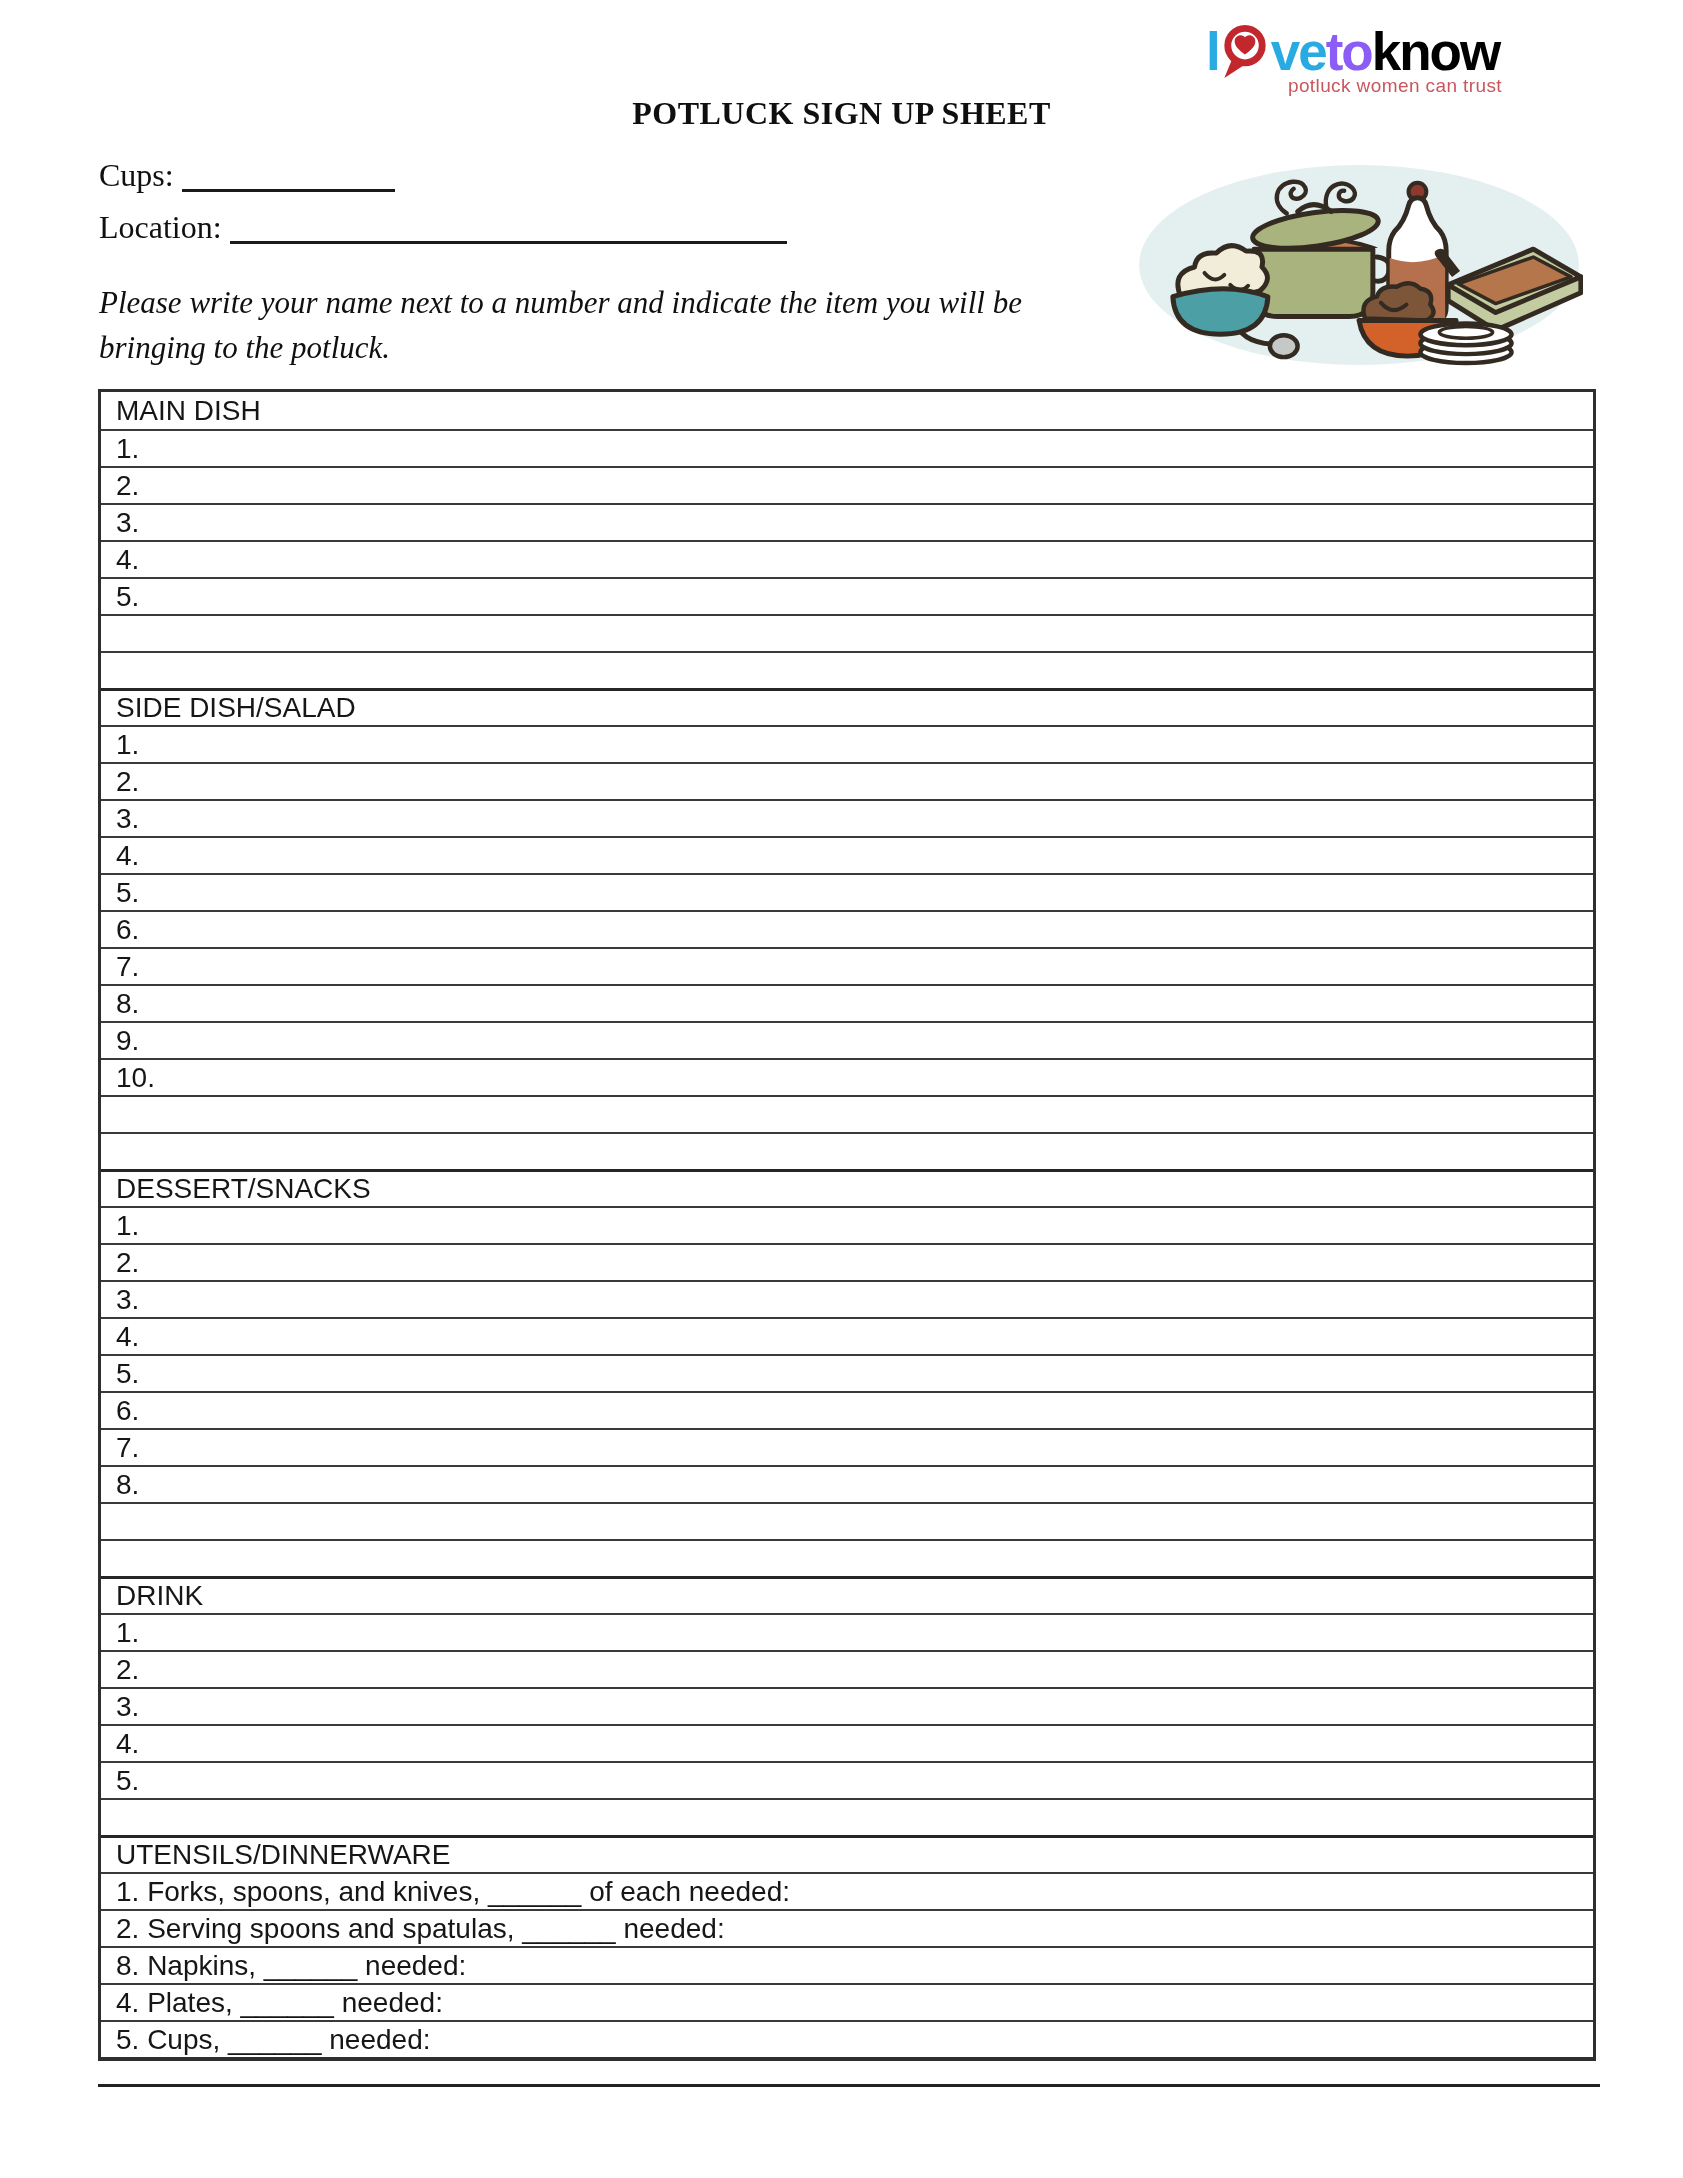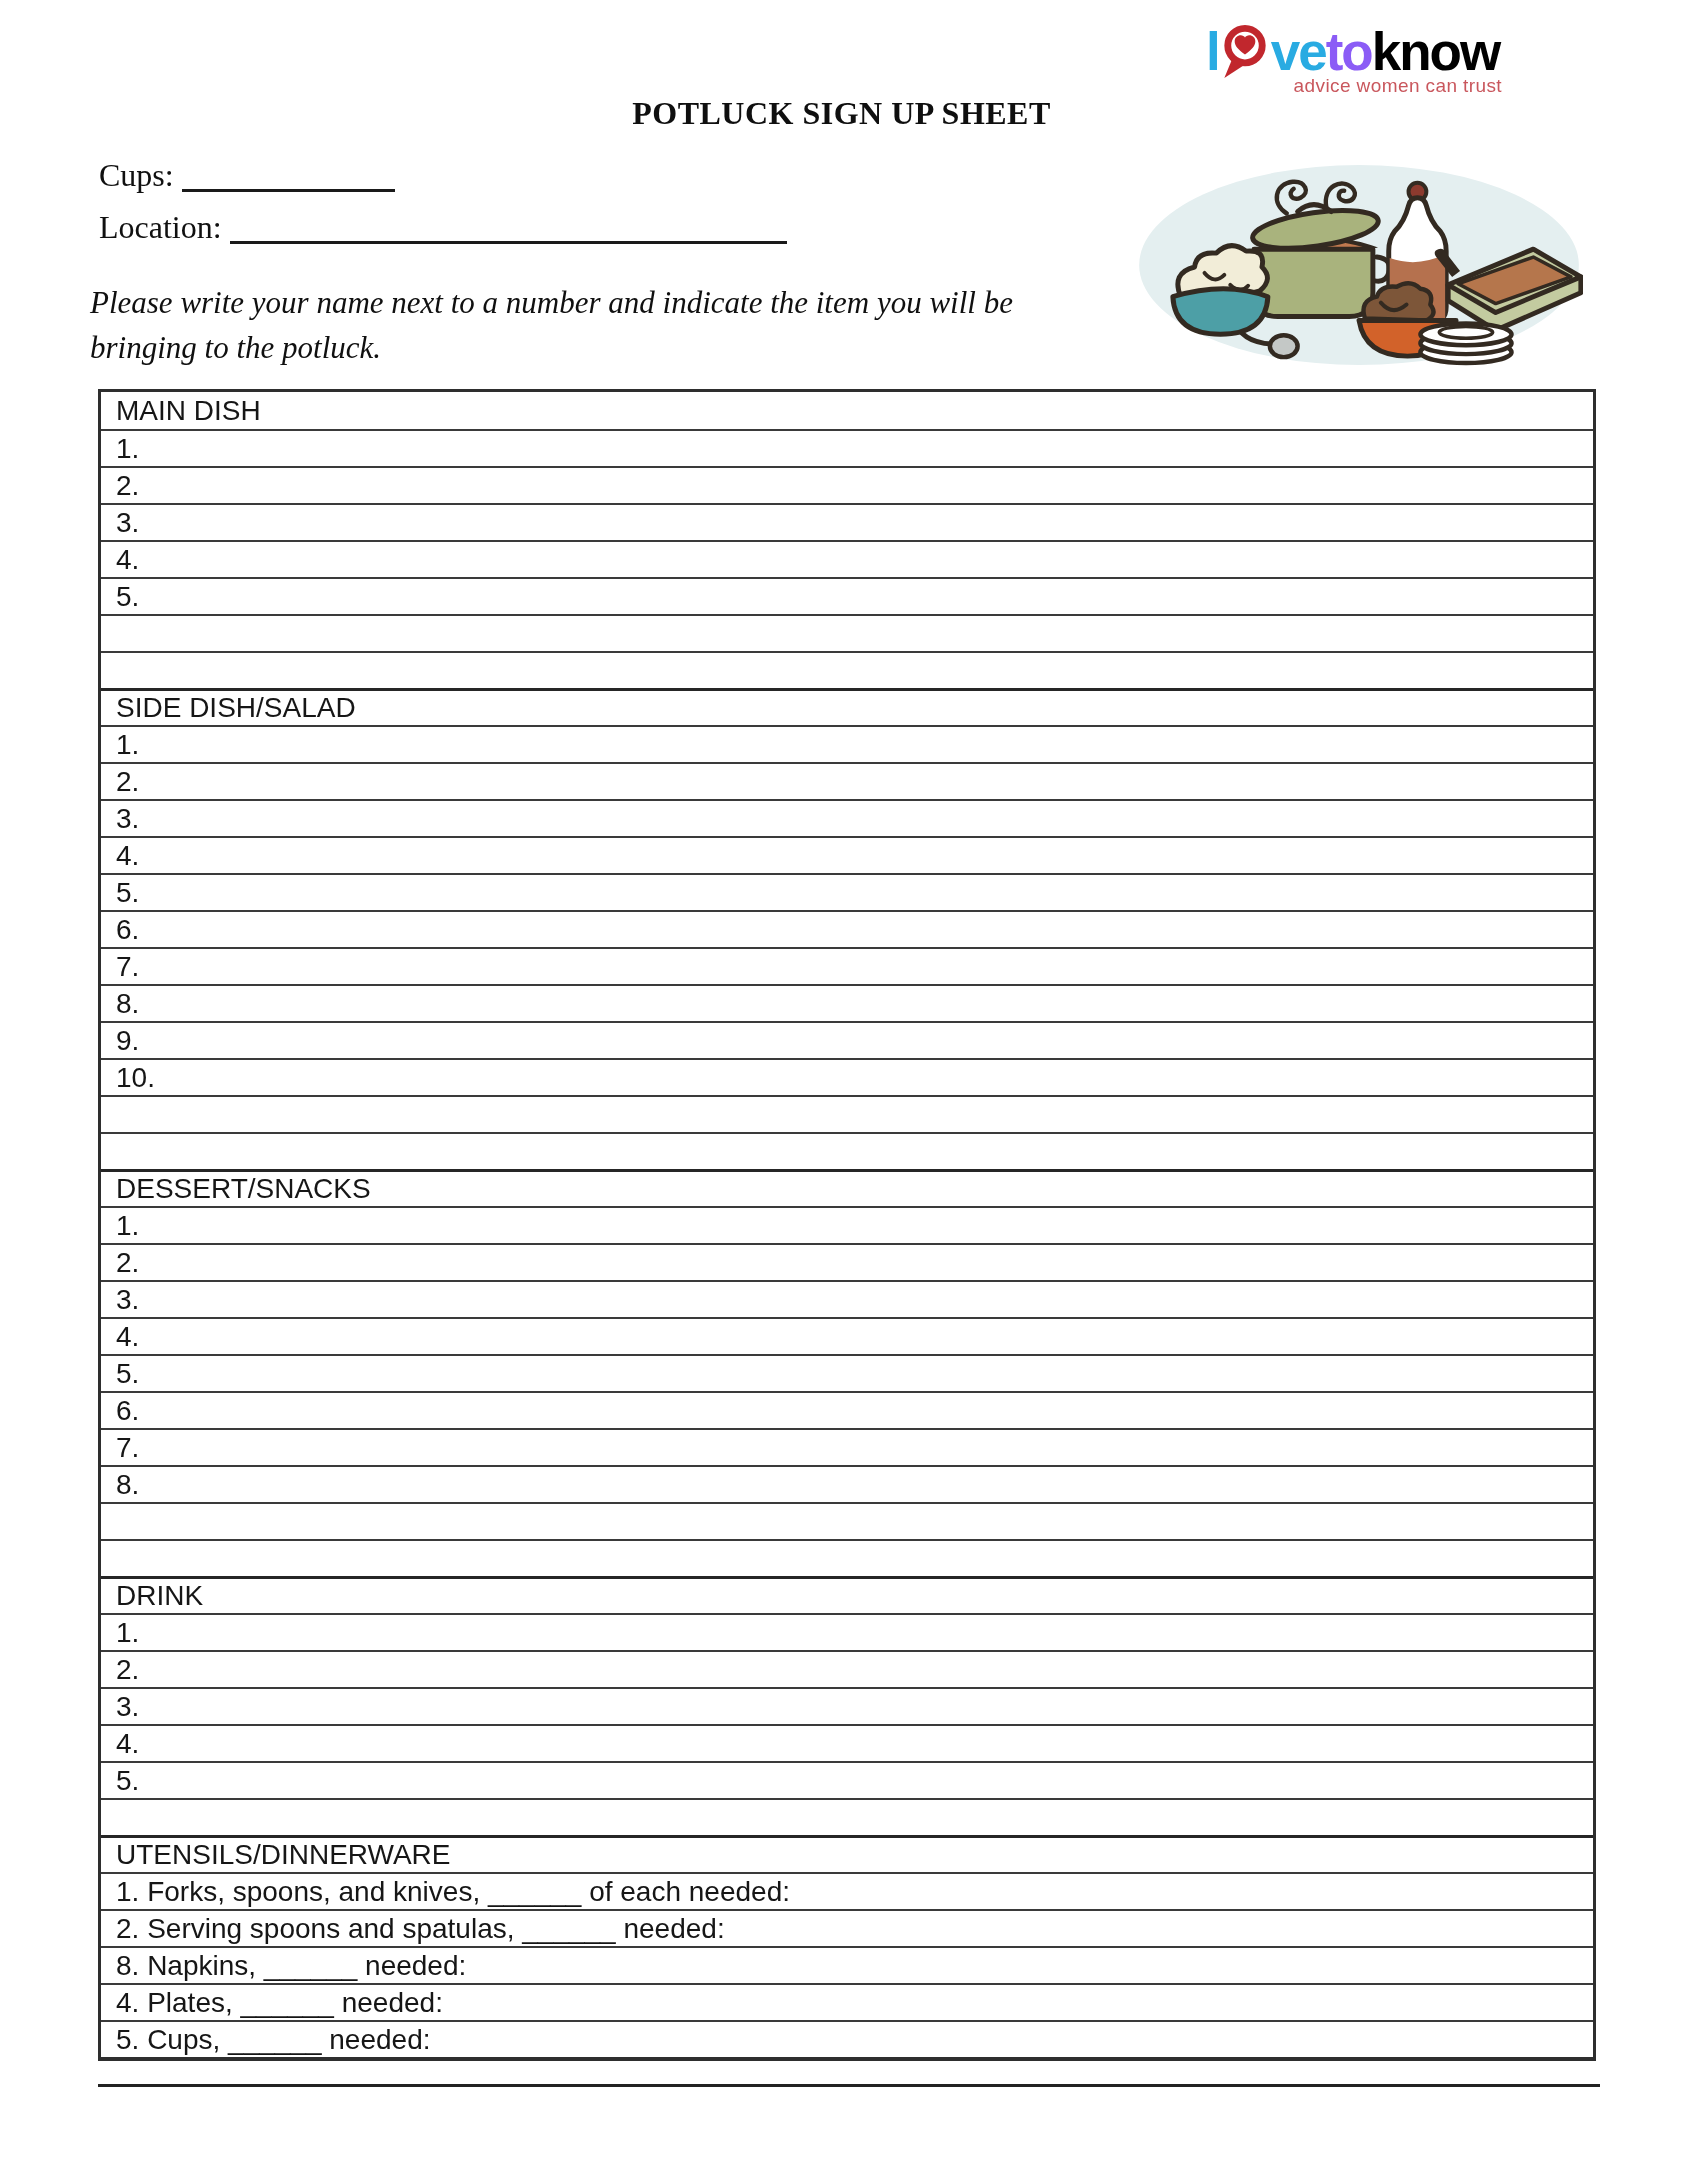--- a/index.html
+++ b/index.html
@@ -21,21 +21,21 @@
            padding-right:46px;margin-top:-7px;}
 
   
   .field{position:absolute;left:99px;font-size:32px;line-height:40px;color:#101010;white-space:nowrap;}
   .field .fline{display:inline-block;border-bottom:3px solid #1a1a1a;height:30px;
                 vertical-align:-6px;margin-left:8px;}
   .field.date{top:155px;}  .field.date .fline{width:213px;}
   .field.loc{top:207px;}   .field.loc  .fline{width:557px;}
 
   
-  .instructions{position:absolute;left:90px;top:280px;margin:0;font-style:italic;
+  .instructions{position:absolute;left:99px;top:280px;margin:0;font-style:italic;
                 font-size:31px;line-height:45px;color:#101010;}
 
   
   .clipart{position:absolute;left:1139px;top:162px;}
 
   
   .signup-table{position:absolute;left:98px;top:389px;width:1498px;box-sizing:border-box;
                 border:3px solid #2e2e2e;border-bottom-width:4px;background:#fff;}
   .trow{height:37px;box-sizing:border-box;border-top:2px solid #3a3a3a;
         display:flex;align-items:center;padding-left:15px;
@@ -51,21 +51,21 @@
 <body>
 
 <div class="page">
 
   <div class="logo">
     <span class="lg" style="color: rgb(41, 171, 226);">l</span><svg class="bubble-svg" viewBox="0 0 50 62" style="color: rgb(193, 39, 45);">
       <circle cx="25" cy="24" r="17.5" fill="#ffffff" stroke="currentColor" stroke-width="7"></circle>
       <path d="M13,35 L4,57 L27,42 Z" fill="currentColor"></path>
       <path d="M25 33 c-7,-5 -10.5,-8.7 -10.5,-13.4 c0,-3.8 2.9,-6.2 6.2,-6.2 c1.9,0 3.5,0.9 4.3,2.4 c0.8,-1.5 2.4,-2.4 4.3,-2.4 c3.3,0 6.2,2.4 6.2,6.2 c0,4.7 -3.5,8.4 -10.5,13.4 z" fill="currentColor"></path>
     </svg><span class="lg" style="color: rgb(41, 171, 226);">ve</span><span class="lg" style="color: #8b5cf6;">to</span><span class="lg" style="color: #000000;">know</span>
-    <div class="tagline" style="color: rgb(201, 87, 93);">advice women can trust</div>
+    <div class="tagline" style="color: rgb(201, 87, 93);">potluck women can trust</div>
   </div>
 
   <h1 class="title">POTLUCK SIGN UP SHEET</h1>
 
   <div class="field date">
     <span>Cups:</span><span class="fline"></span>
   </div>
   <div class="field loc">
     <span>Location:</span><span class="fline"></span>
   </div>

